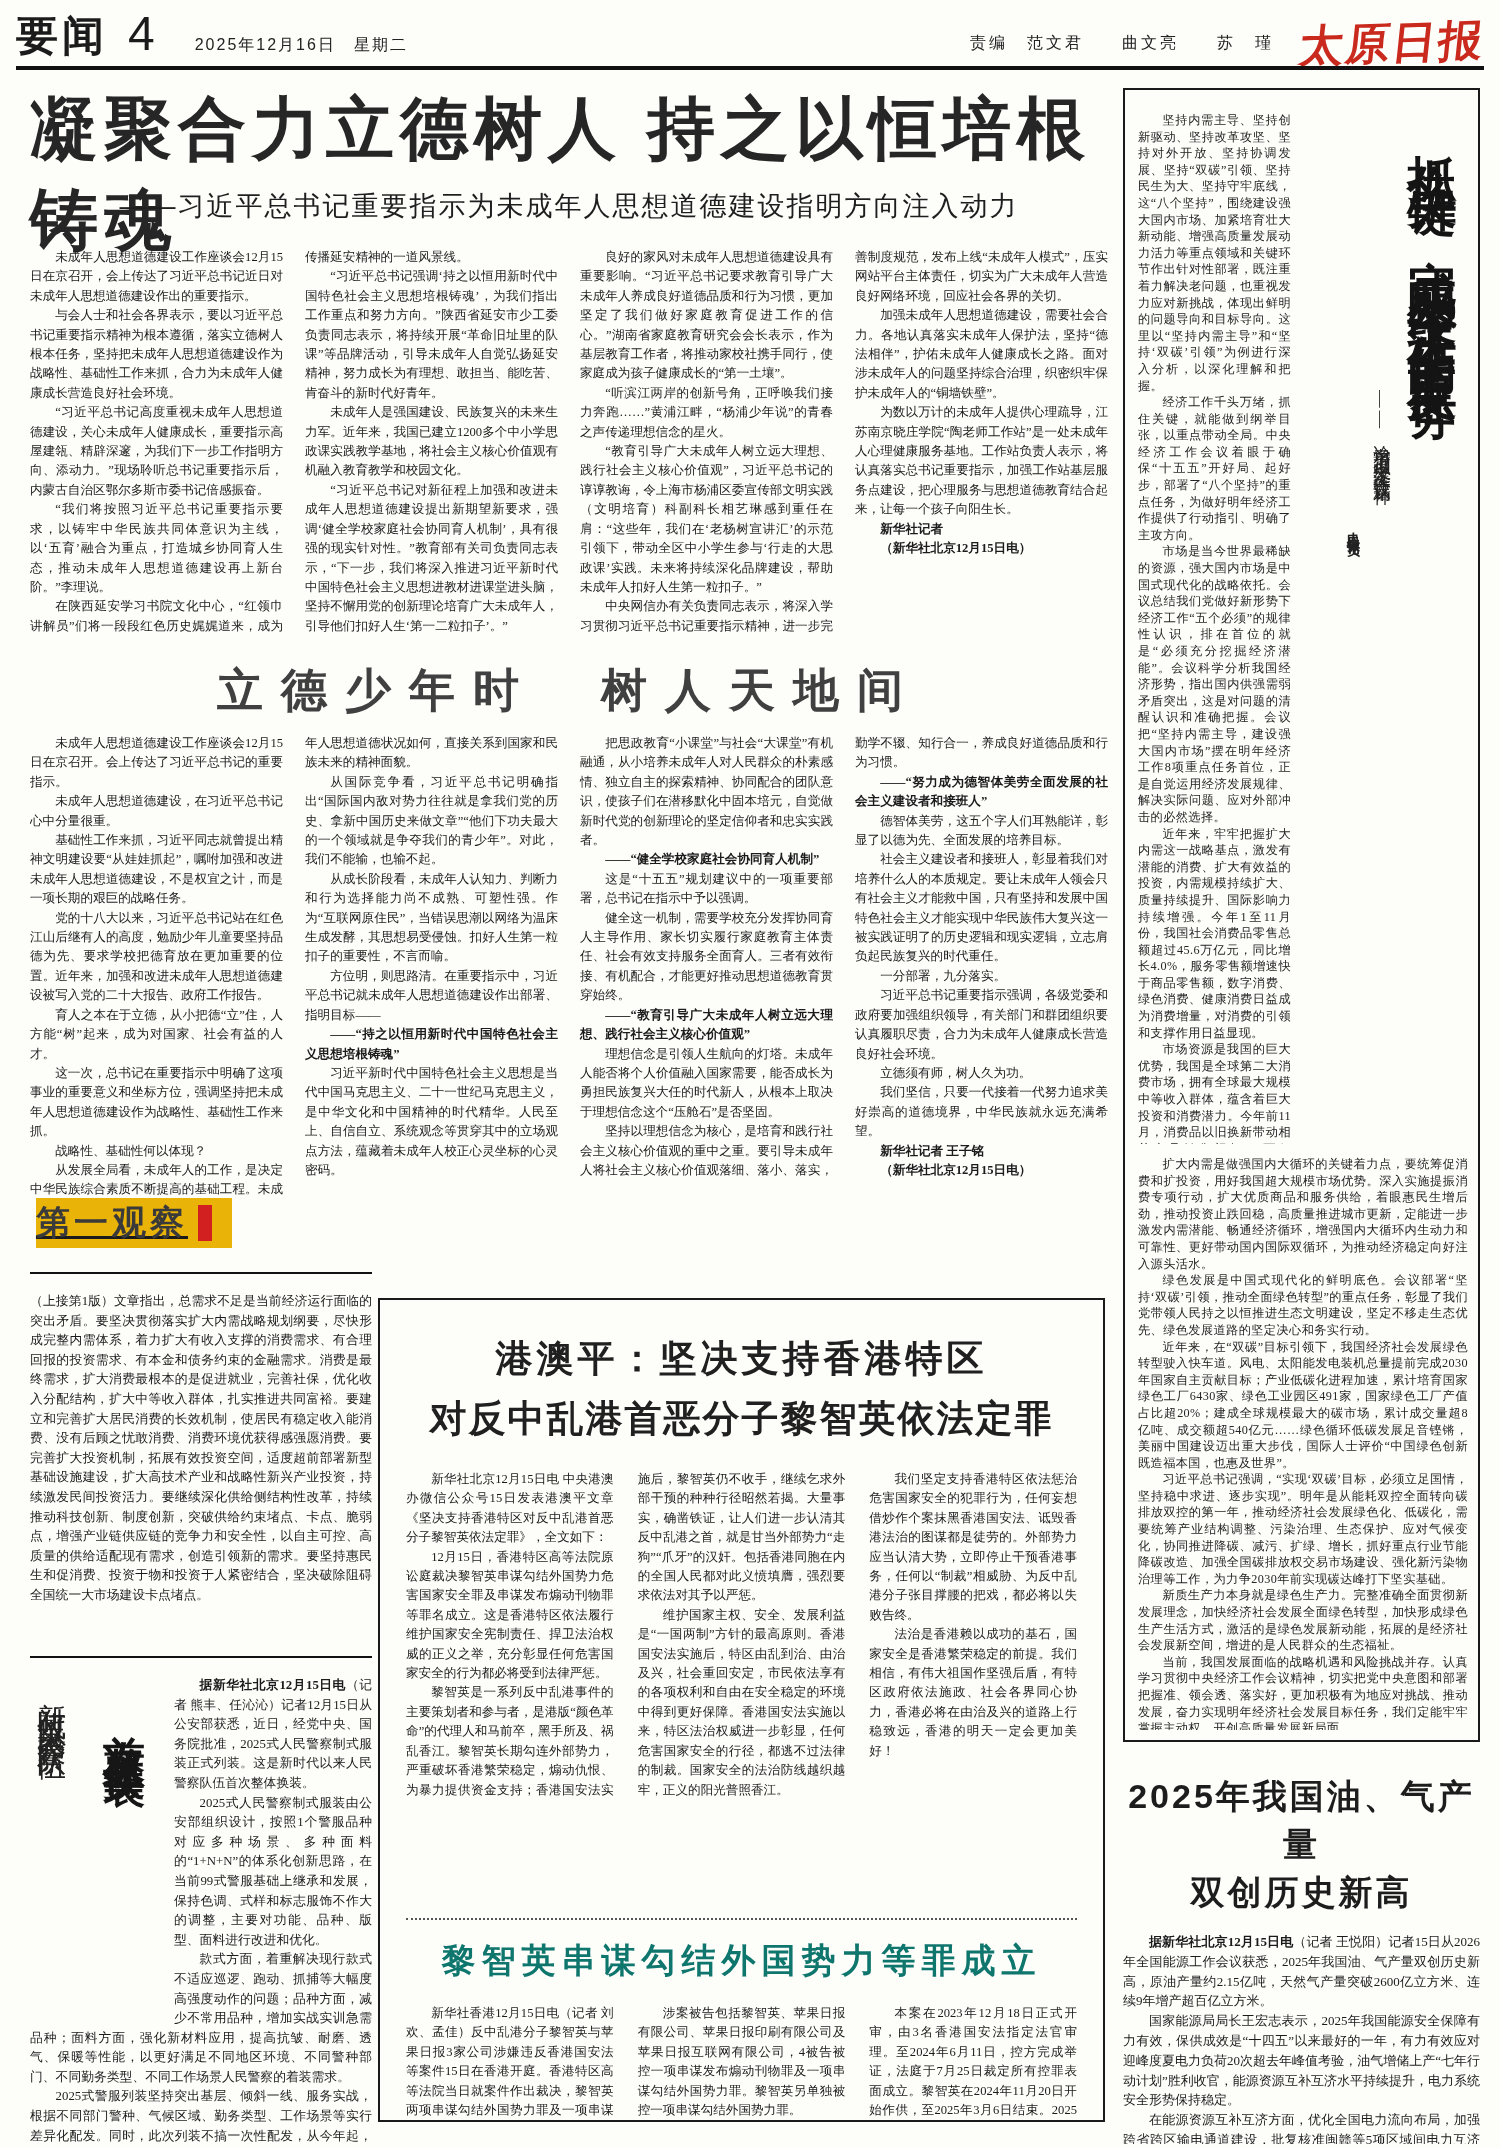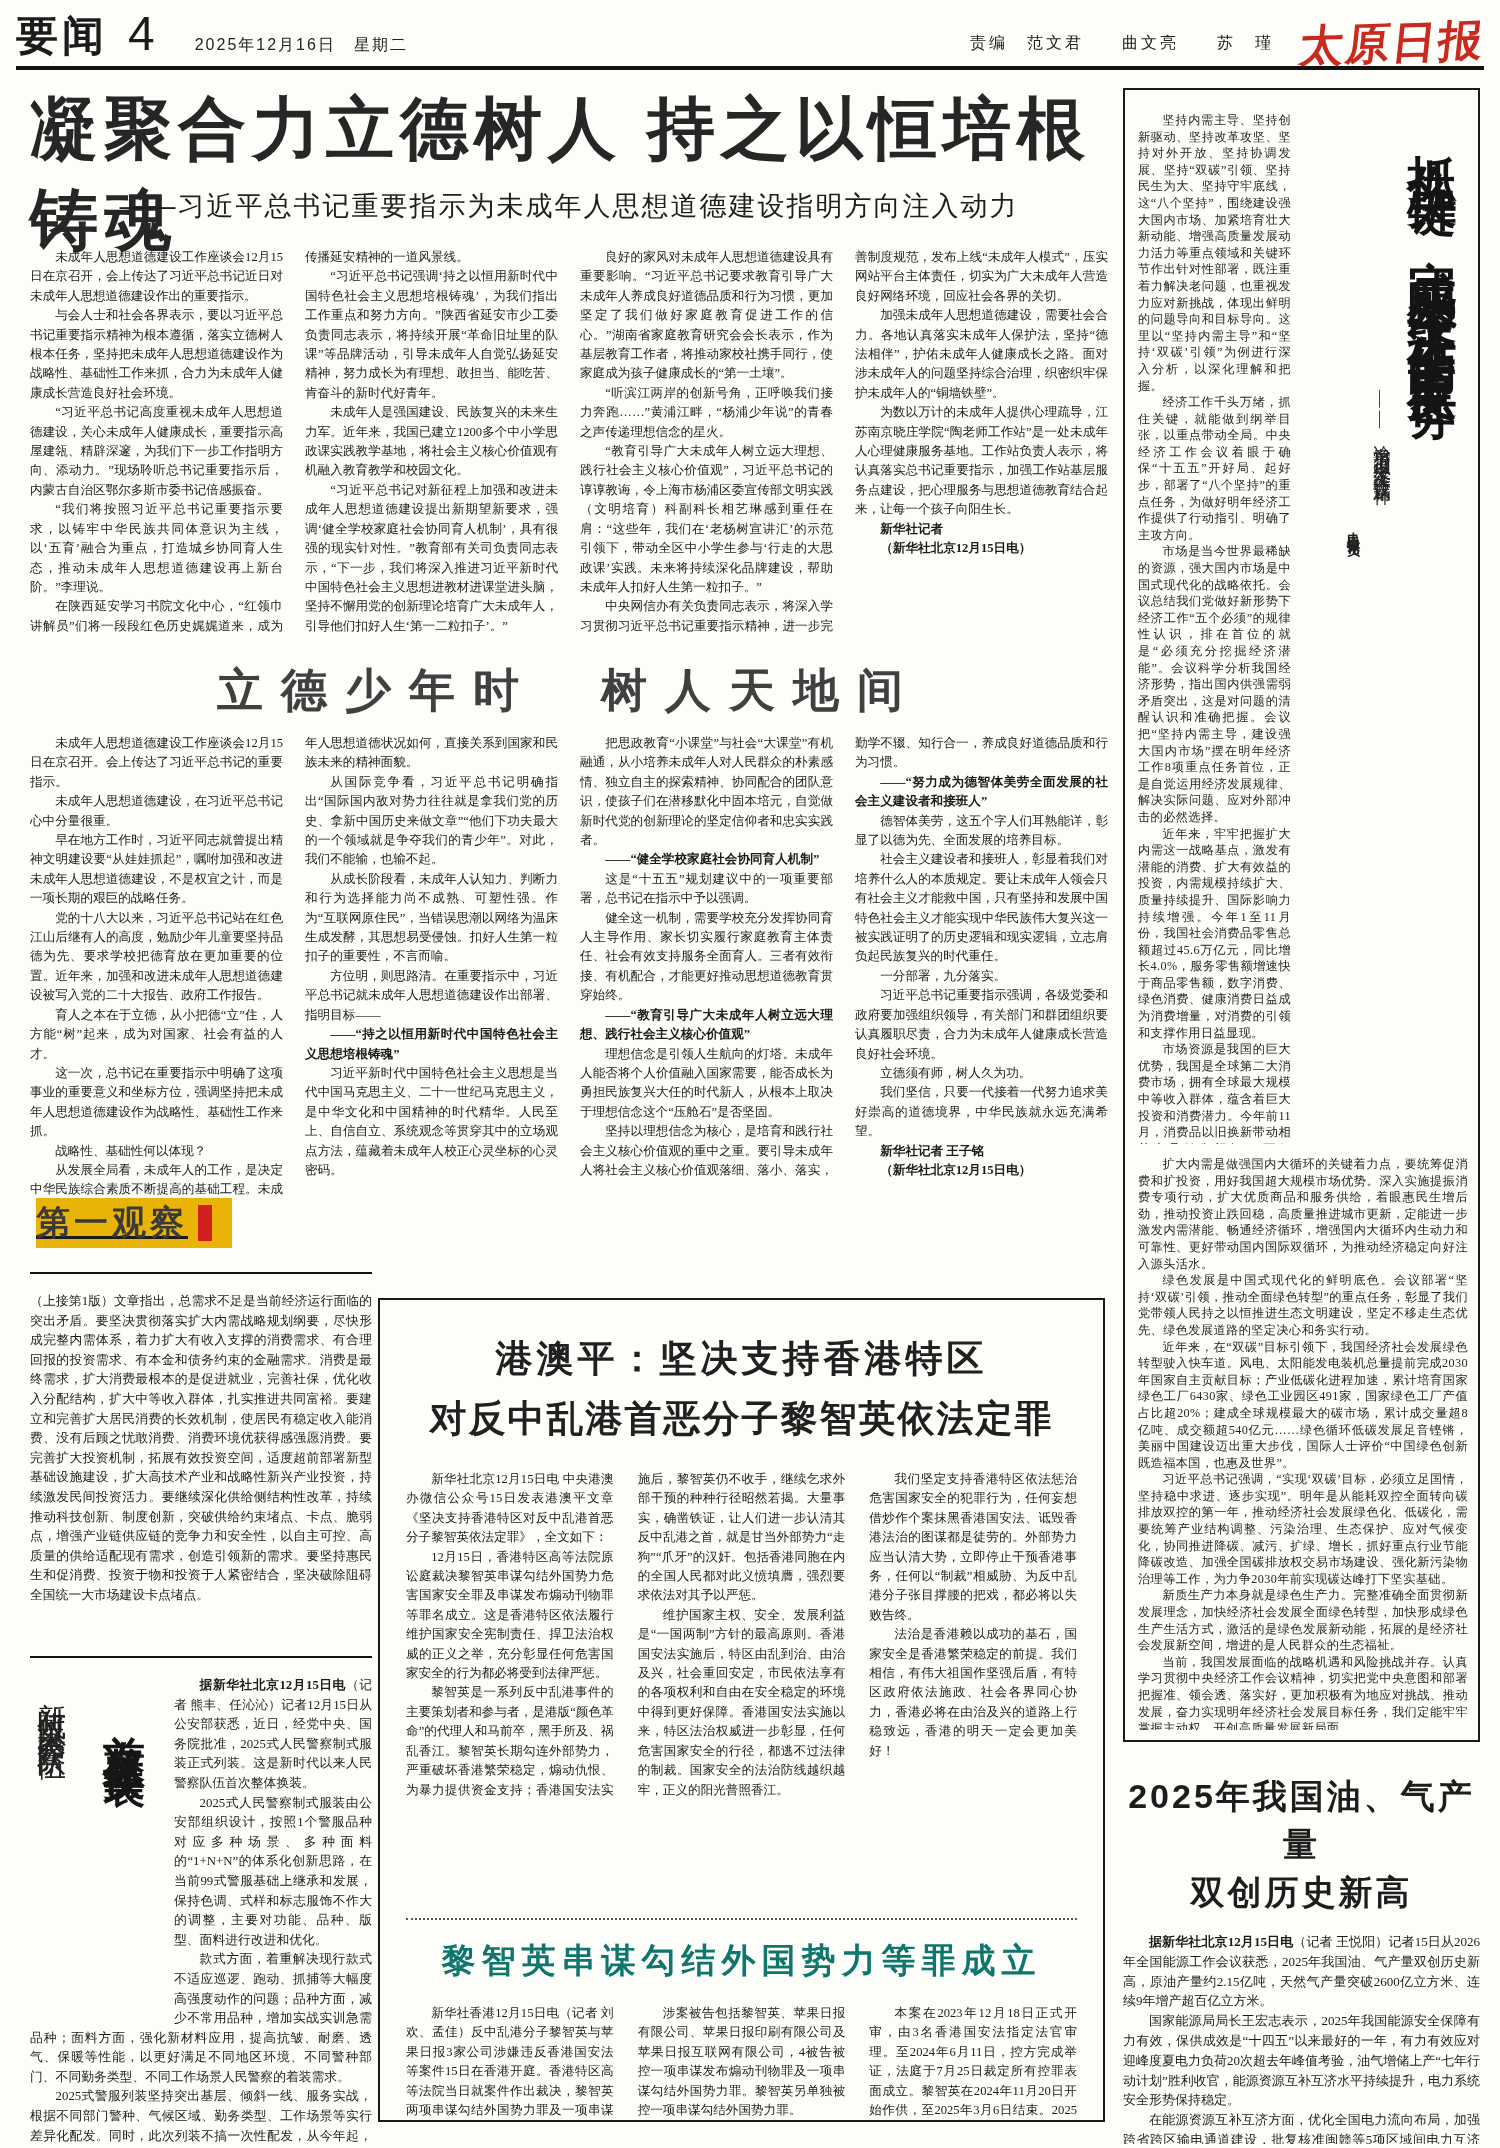--- a/index.html
+++ b/index.html
@@ -118,21 +118,21 @@
       </div>
     <p class="byline">新华社记者</p>
     <p class="dateline">（新华社北京12月15日电）</p>
   </div>
 
   <div class="h2-line">立德少年时　树人天地间</div>
   <div class="a2-body bodytext">
     <div>
         <p>未成年人思想道德建设工作座谈会12月15日在京召开。会上传达了习近平总书记的重要指示。</p>
         <p>未成年人思想道德建设，在习近平总书记心中分量很重。</p>
-        <p>早在地方工作时，习近平同志就曾提出精神文明建设要“从娃娃抓起”，嘱咐加强和改进未成年人思想道德建设，不是权宜之计，而是一项长期的艰巨的战略任务。</p>
+        <p>基础性工作来抓，习近平同志就曾提出精神文明建设要“从娃娃抓起”，嘱咐加强和改进未成年人思想道德建设，不是权宜之计，而是一项长期的艰巨的战略任务。</p>
         <p>党的十八大以来，习近平总书记站在红色江山后继有人的高度，勉励少年儿童要坚持品德为先、要求学校把德育放在更加重要的位置。近年来，加强和改进未成年人思想道德建设被写入党的二十大报告、政府工作报告。</p>
         <p>育人之本在于立德，从小把德“立”住，人方能“树”起来，成为对国家、社会有益的人才。</p>
         <p>这一次，总书记在重要指示中明确了这项事业的重要意义和坐标方位，强调坚持把未成年人思想道德建设作为战略性、基础性工作来抓。</p>
         <p>战略性、基础性何以体现？</p>
         <p>从发展全局看，未成年人的工作，是决定中华民族综合素质不断提高的基础工程。未成年人思想道德状况如何，直接关系到国家和民族未来的精神面貌。</p>
         <p>从国际竞争看，习近平总书记明确指出“国际国内敌对势力往往就是拿我们党的历史、拿新中国历史来做文章”“他们下功夫最大的一个领域就是争夺我们的青少年”。对此，我们不能输，也输不起。</p>
         <p>从成长阶段看，未成年人认知力、判断力和行为选择能力尚不成熟、可塑性强。作为“互联网原住民”，当错误思潮以网络为温床生成发酵，其思想易受侵蚀。扣好人生第一粒扣子的重要性，不言而喻。</p>
         <p>方位明，则思路清。在重要指示中，习近平总书记就未成年人思想道德建设作出部署、指明目标——</p>
         <p class="em">——“持之以恒用新时代中国特色社会主义思想培根铸魂”</p>
         <p>习近平新时代中国特色社会主义思想是当代中国马克思主义、二十一世纪马克思主义，是中华文化和中国精神的时代精华。人民至上、自信自立、系统观念等贯穿其中的立场观点方法，蕴藏着未成年人校正心灵坐标的心灵密码。</p>

